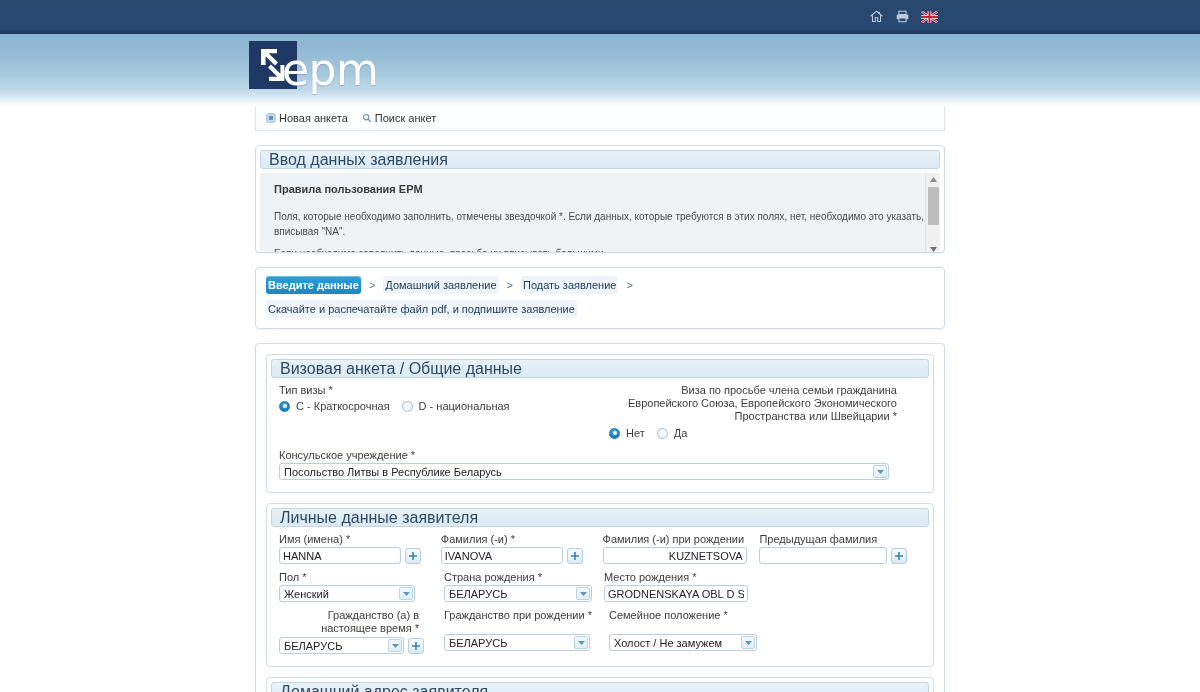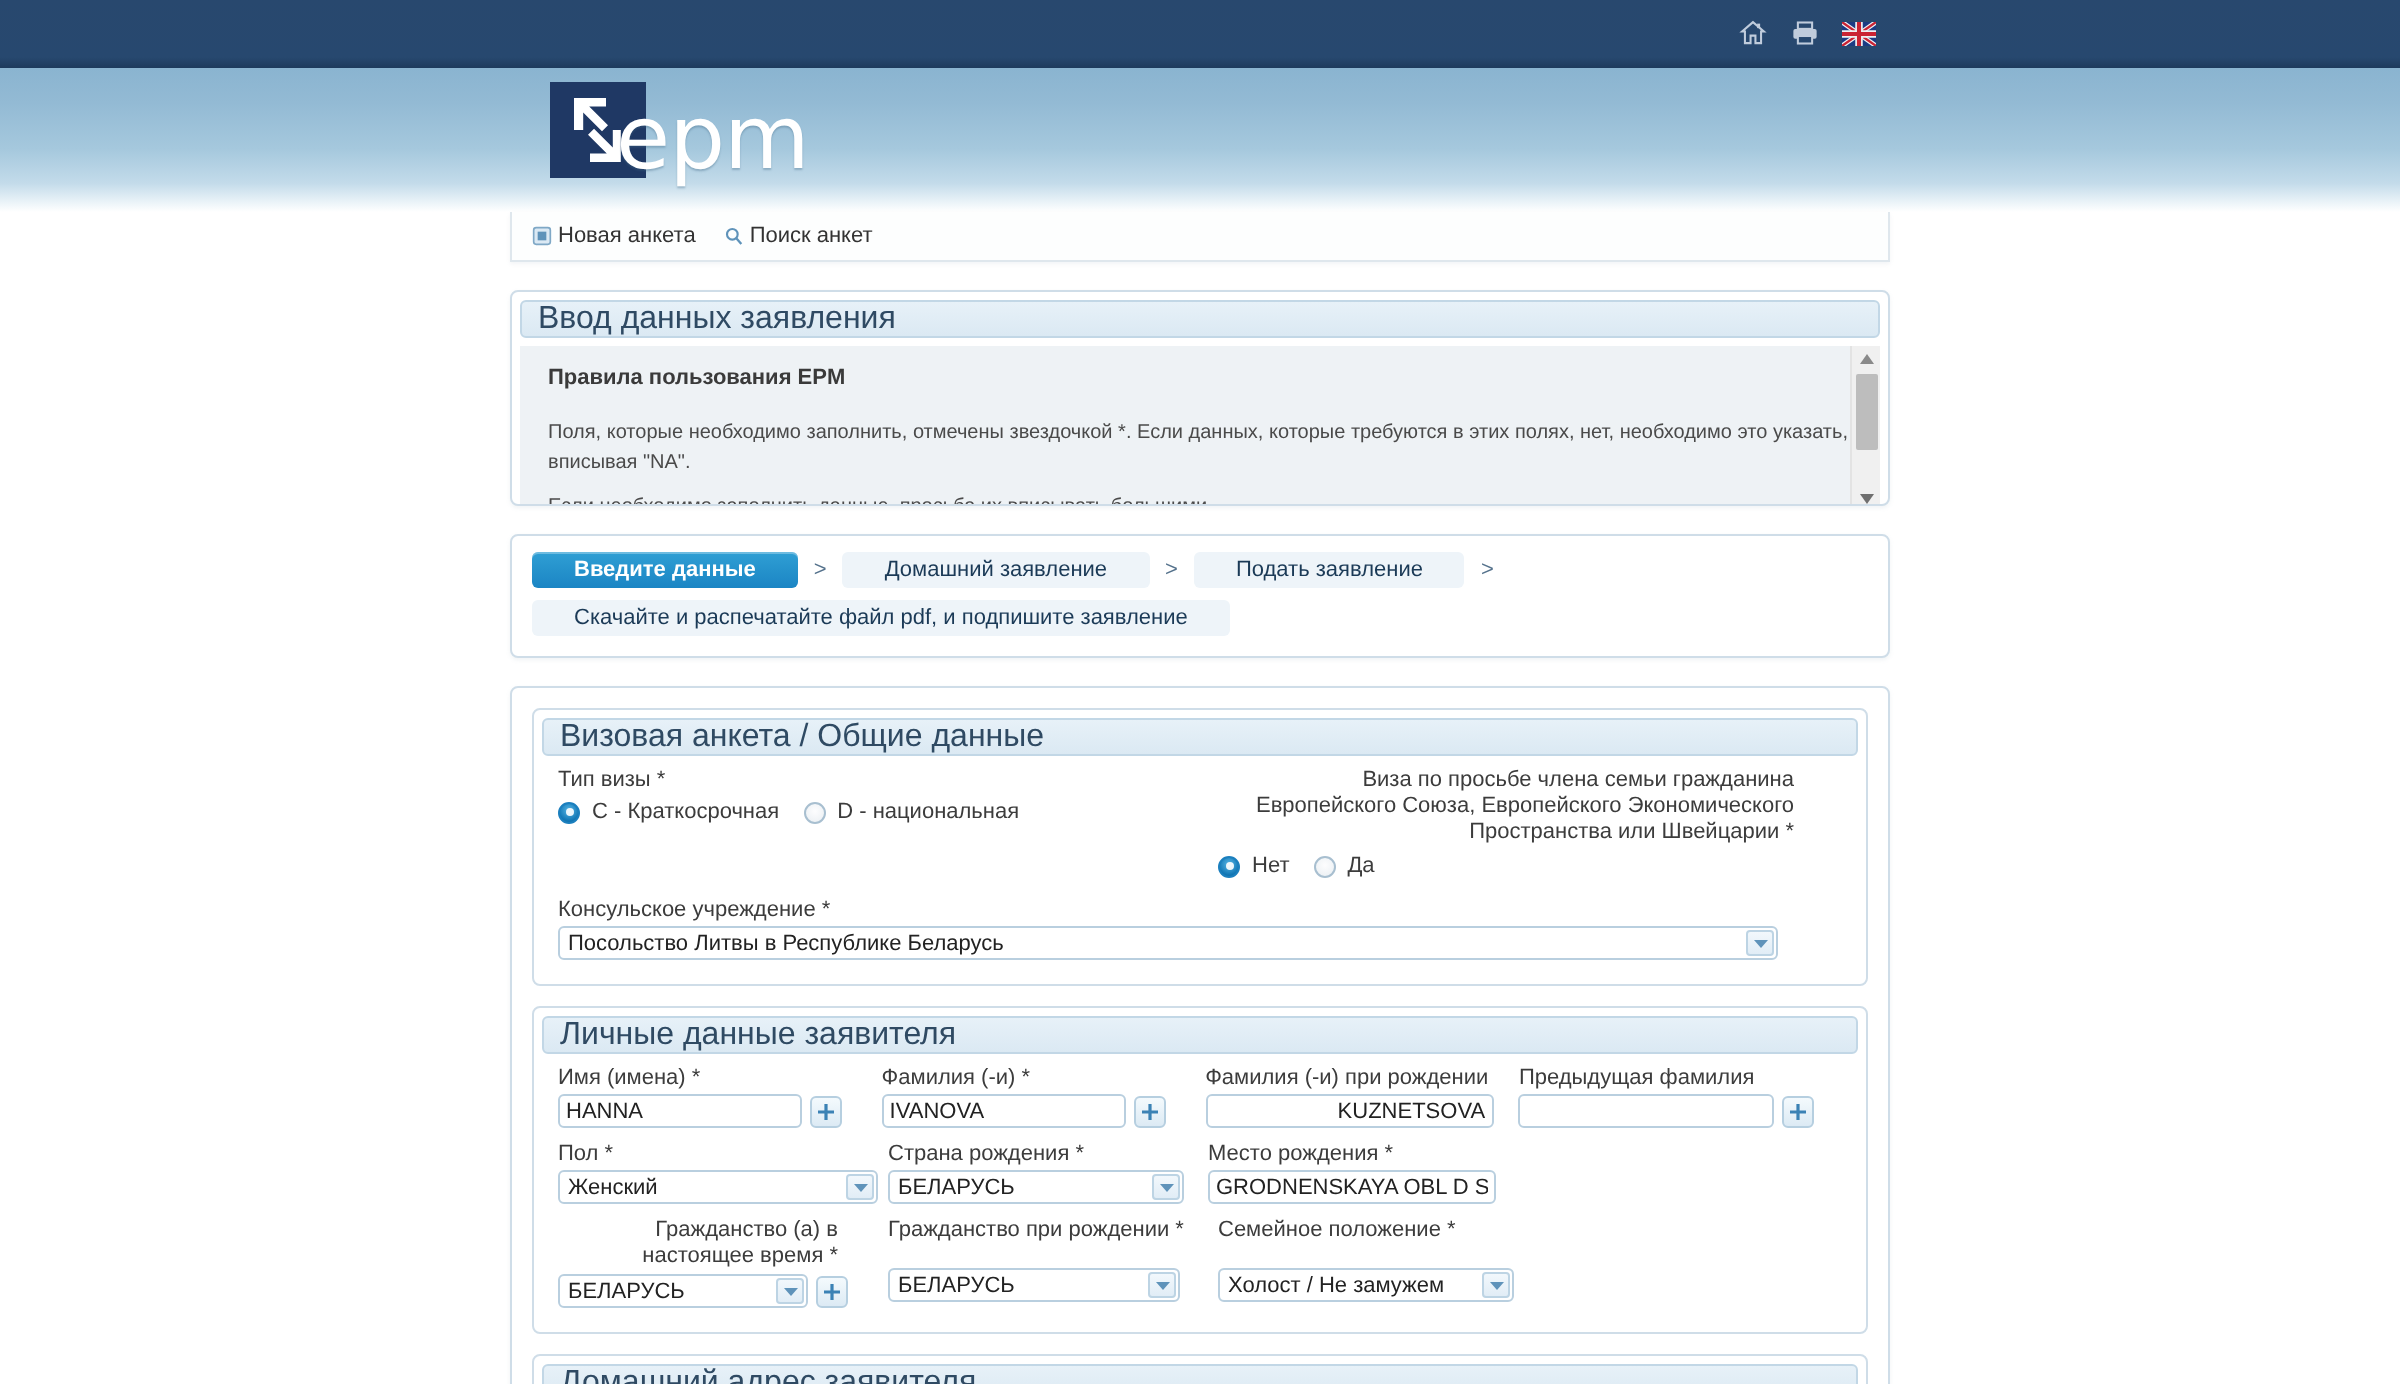--- a/index.html
+++ b/index.html
@@ -27,21 +27,21 @@
   .tb-ico { width: 15px; height: 15px; display: block; opacity: .92; }
 
   
   .headerband {
     height: 72px;
     background: linear-gradient(180deg,
        #8ab4d0 0%, #93bad4 24%, #a5c8dd 56%, #c3dbea 80%, #eaf3f8 93%, #ffffff 100%);
     position: relative;
   }
   .logo-wrap {
-    position: absolute; left: 274px; top: 6px;
+    position: absolute; left: 248px; top: 6px;
     display: flex; align-items: flex-end;
   }
   .logo-mark { width: 50px; height: 50px; display:block; }
   .logo-text {
     font-family: "DejaVu Sans", sans-serif;
     font-size: 44px; line-height: 40px;
     color: #ffffff; font-weight: 400;
     margin-left: -16px;
     letter-spacing: -0.5px;
     text-shadow: 0 1px 1px rgba(60,100,130,.35);
@@ -118,21 +118,21 @@
   .vs-thumb {
     position: absolute; left: 2px; top: 14px;
     width: 11px; height: 38px; background: #bdbdbd; border-radius: 1px;
   }
 
   
   .steps-panel { padding: 8px 10px 10px 10px; }
   .steps-row { display: flex; align-items: center; gap: 8px; flex-wrap: wrap; }
   .step {
     font-size: 11px; color: #1b3a57;
-    padding: 3px 21px; border-radius: 3px;
+    padding: 3px 2px; border-radius: 3px;
     background: #eef4f9;
     cursor: pointer;
   }
   .step.active {
     background: linear-gradient(180deg,#2f9fd4 0%,#1b85c4 100%);
     color: #fff; font-weight: bold;
     box-shadow: inset 0 1px 0 rgba(255,255,255,.3);
   }
   .step-sep { font-size: 11px; color: #55728c; }
   .steps-row2 { margin-top: 6px; }
@@ -392,21 +392,21 @@
                       <path d="M3.2 0h1.6v3.2H8v1.6H4.8V8H3.2V4.8H0V3.2h3.2z" fill="#3b82b5"></path>
                     </svg>
                 </span>
               </div>
             </div>
           </div>
 
           <div class="frow" style="margin-top:7px">
             <div class="fcell" style="width:165px">
               <div class="flabel">Пол *</div>
-              <div class="selbox" style="width:160px">
+              <div class="selbox" style="width:136px">
                 <span class="seltext">Женский</span>
                 <span class="selarrow">
                   <svg width="7" height="4" viewBox="0 0 7 4">
                       <path d="M0 0h7L3.5 4z" fill="#5f93ba"></path>
                     </svg>
                 </span>
               </div>
             </div>
             <div class="fcell" style="width:160px">
               <div class="flabel">Страна рождения *</div>

